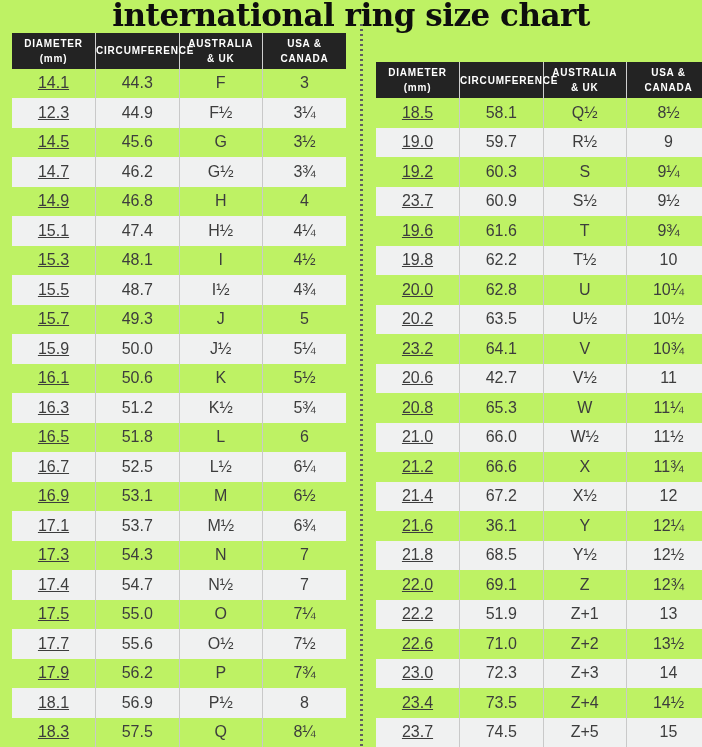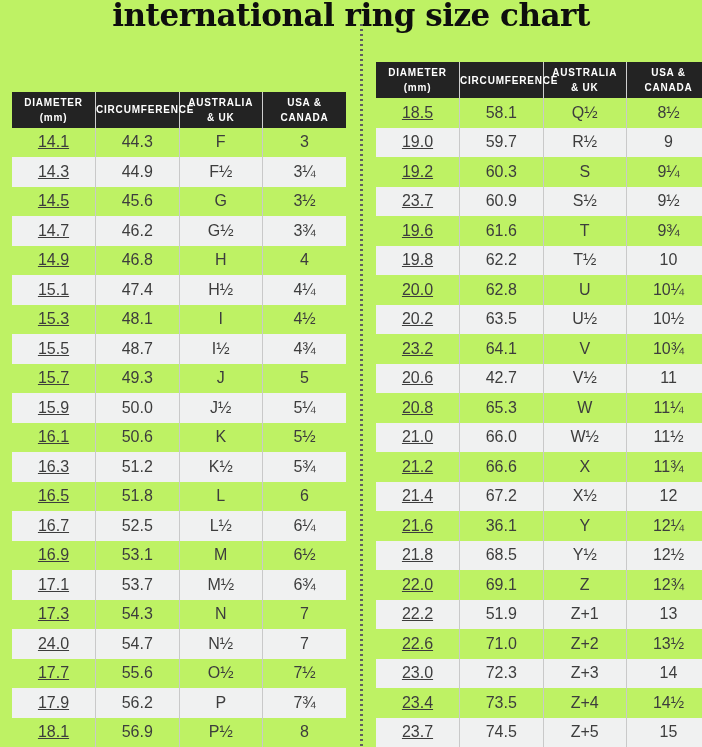--- a/index.html
+++ b/index.html
@@ -108,21 +108,21 @@
         </tr>
       </thead>
       <tbody>
           <tr>
             <td>14.1</td>
             <td>44.3</td>
             <td>F</td>
             <td>3</td>
           </tr>
           <tr>
-            <td>14.3</td>
+            <td>12.3</td>
             <td>44.9</td>
             <td>F½</td>
             <td>3¼</td>
           </tr>
           <tr>
             <td>14.5</td>
             <td>45.6</td>
             <td>G</td>
             <td>3½</td>
           </tr>
@@ -204,42 +204,54 @@
             <td>M½</td>
             <td>6¾</td>
           </tr>
           <tr>
             <td>17.3</td>
             <td>54.3</td>
             <td>N</td>
             <td>7</td>
           </tr>
           <tr>
-            <td>24.0</td>
+            <td>17.4</td>
             <td>54.7</td>
             <td>N½</td>
             <td>7</td>
+          </tr>
+          <tr>
+            <td>17.5</td>
+            <td>55.0</td>
+            <td>O</td>
+            <td>7¼</td>
           </tr>
           <tr>
             <td>17.7</td>
             <td>55.6</td>
             <td>O½</td>
             <td>7½</td>
           </tr>
           <tr>
             <td>17.9</td>
             <td>56.2</td>
             <td>P</td>
             <td>7¾</td>
           </tr>
           <tr>
             <td>18.1</td>
             <td>56.9</td>
             <td>P½</td>
             <td>8</td>
+          </tr>
+          <tr>
+            <td>18.3</td>
+            <td>57.5</td>
+            <td>Q</td>
+            <td>8¼</td>
           </tr>
         </tbody>
     </table>
 
     <div class="gap"></div>
 
     <table class="size-table">
       <thead>
         <tr>
           <th>DIAMETER

